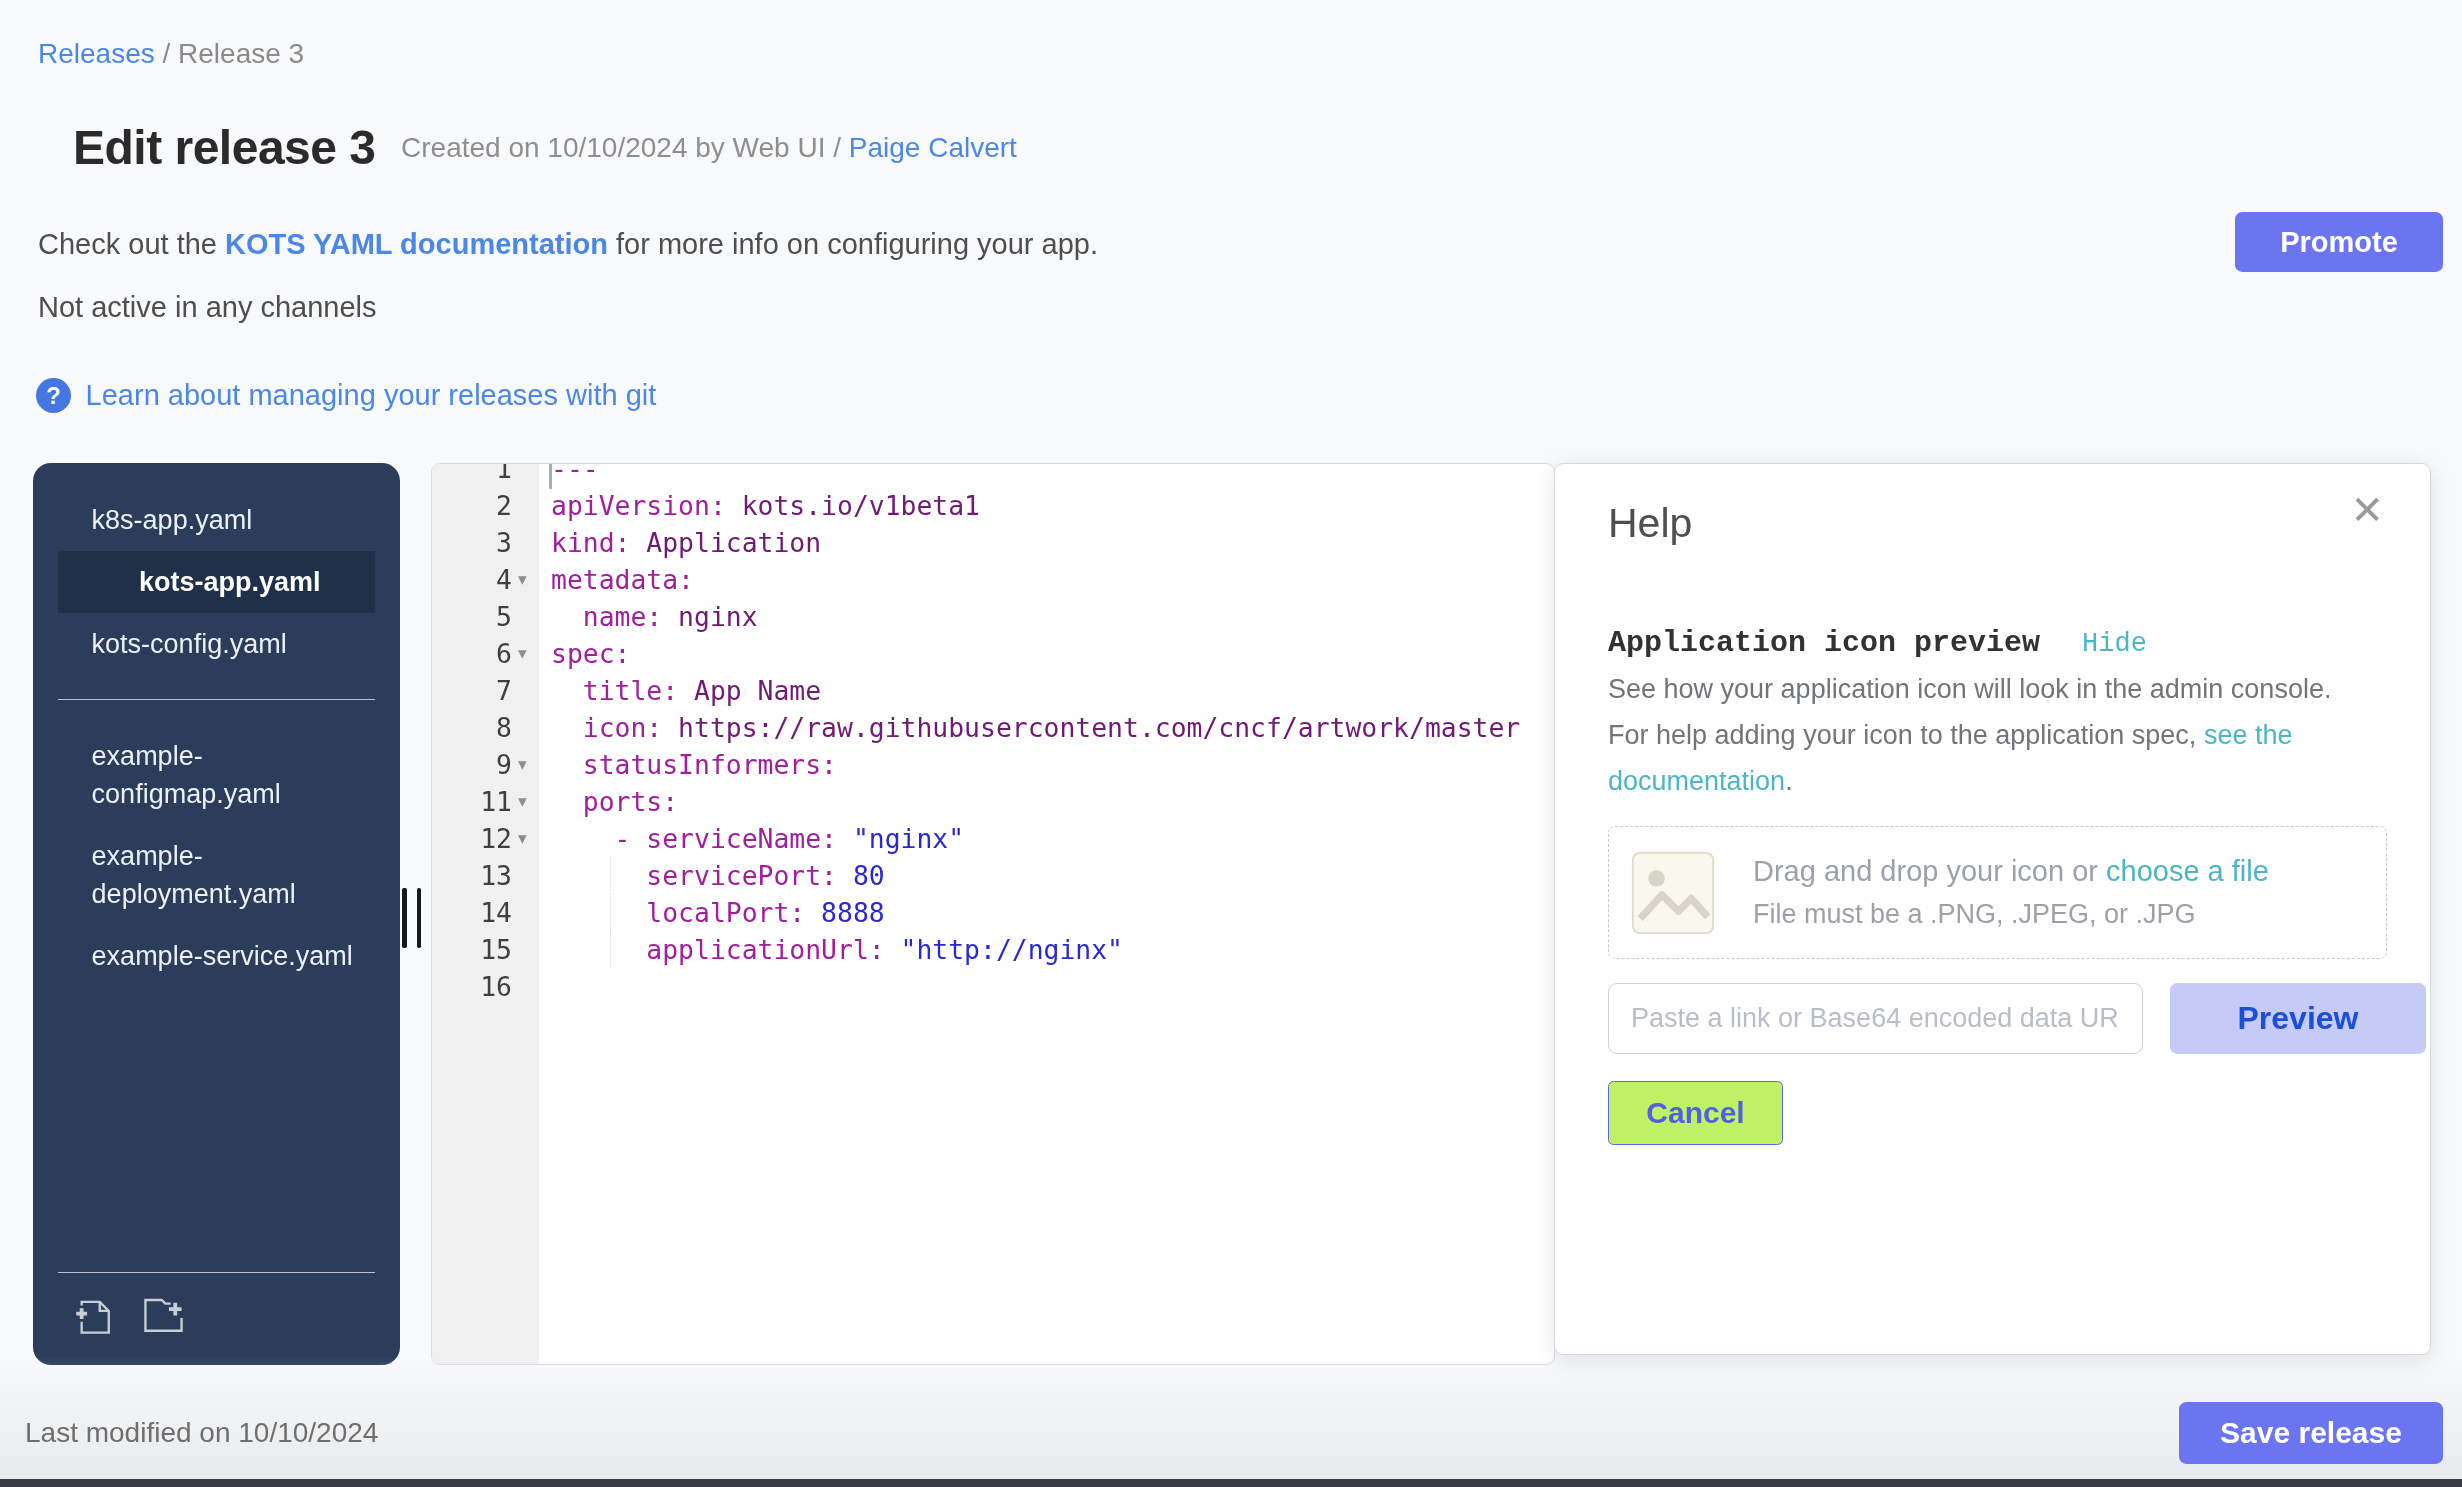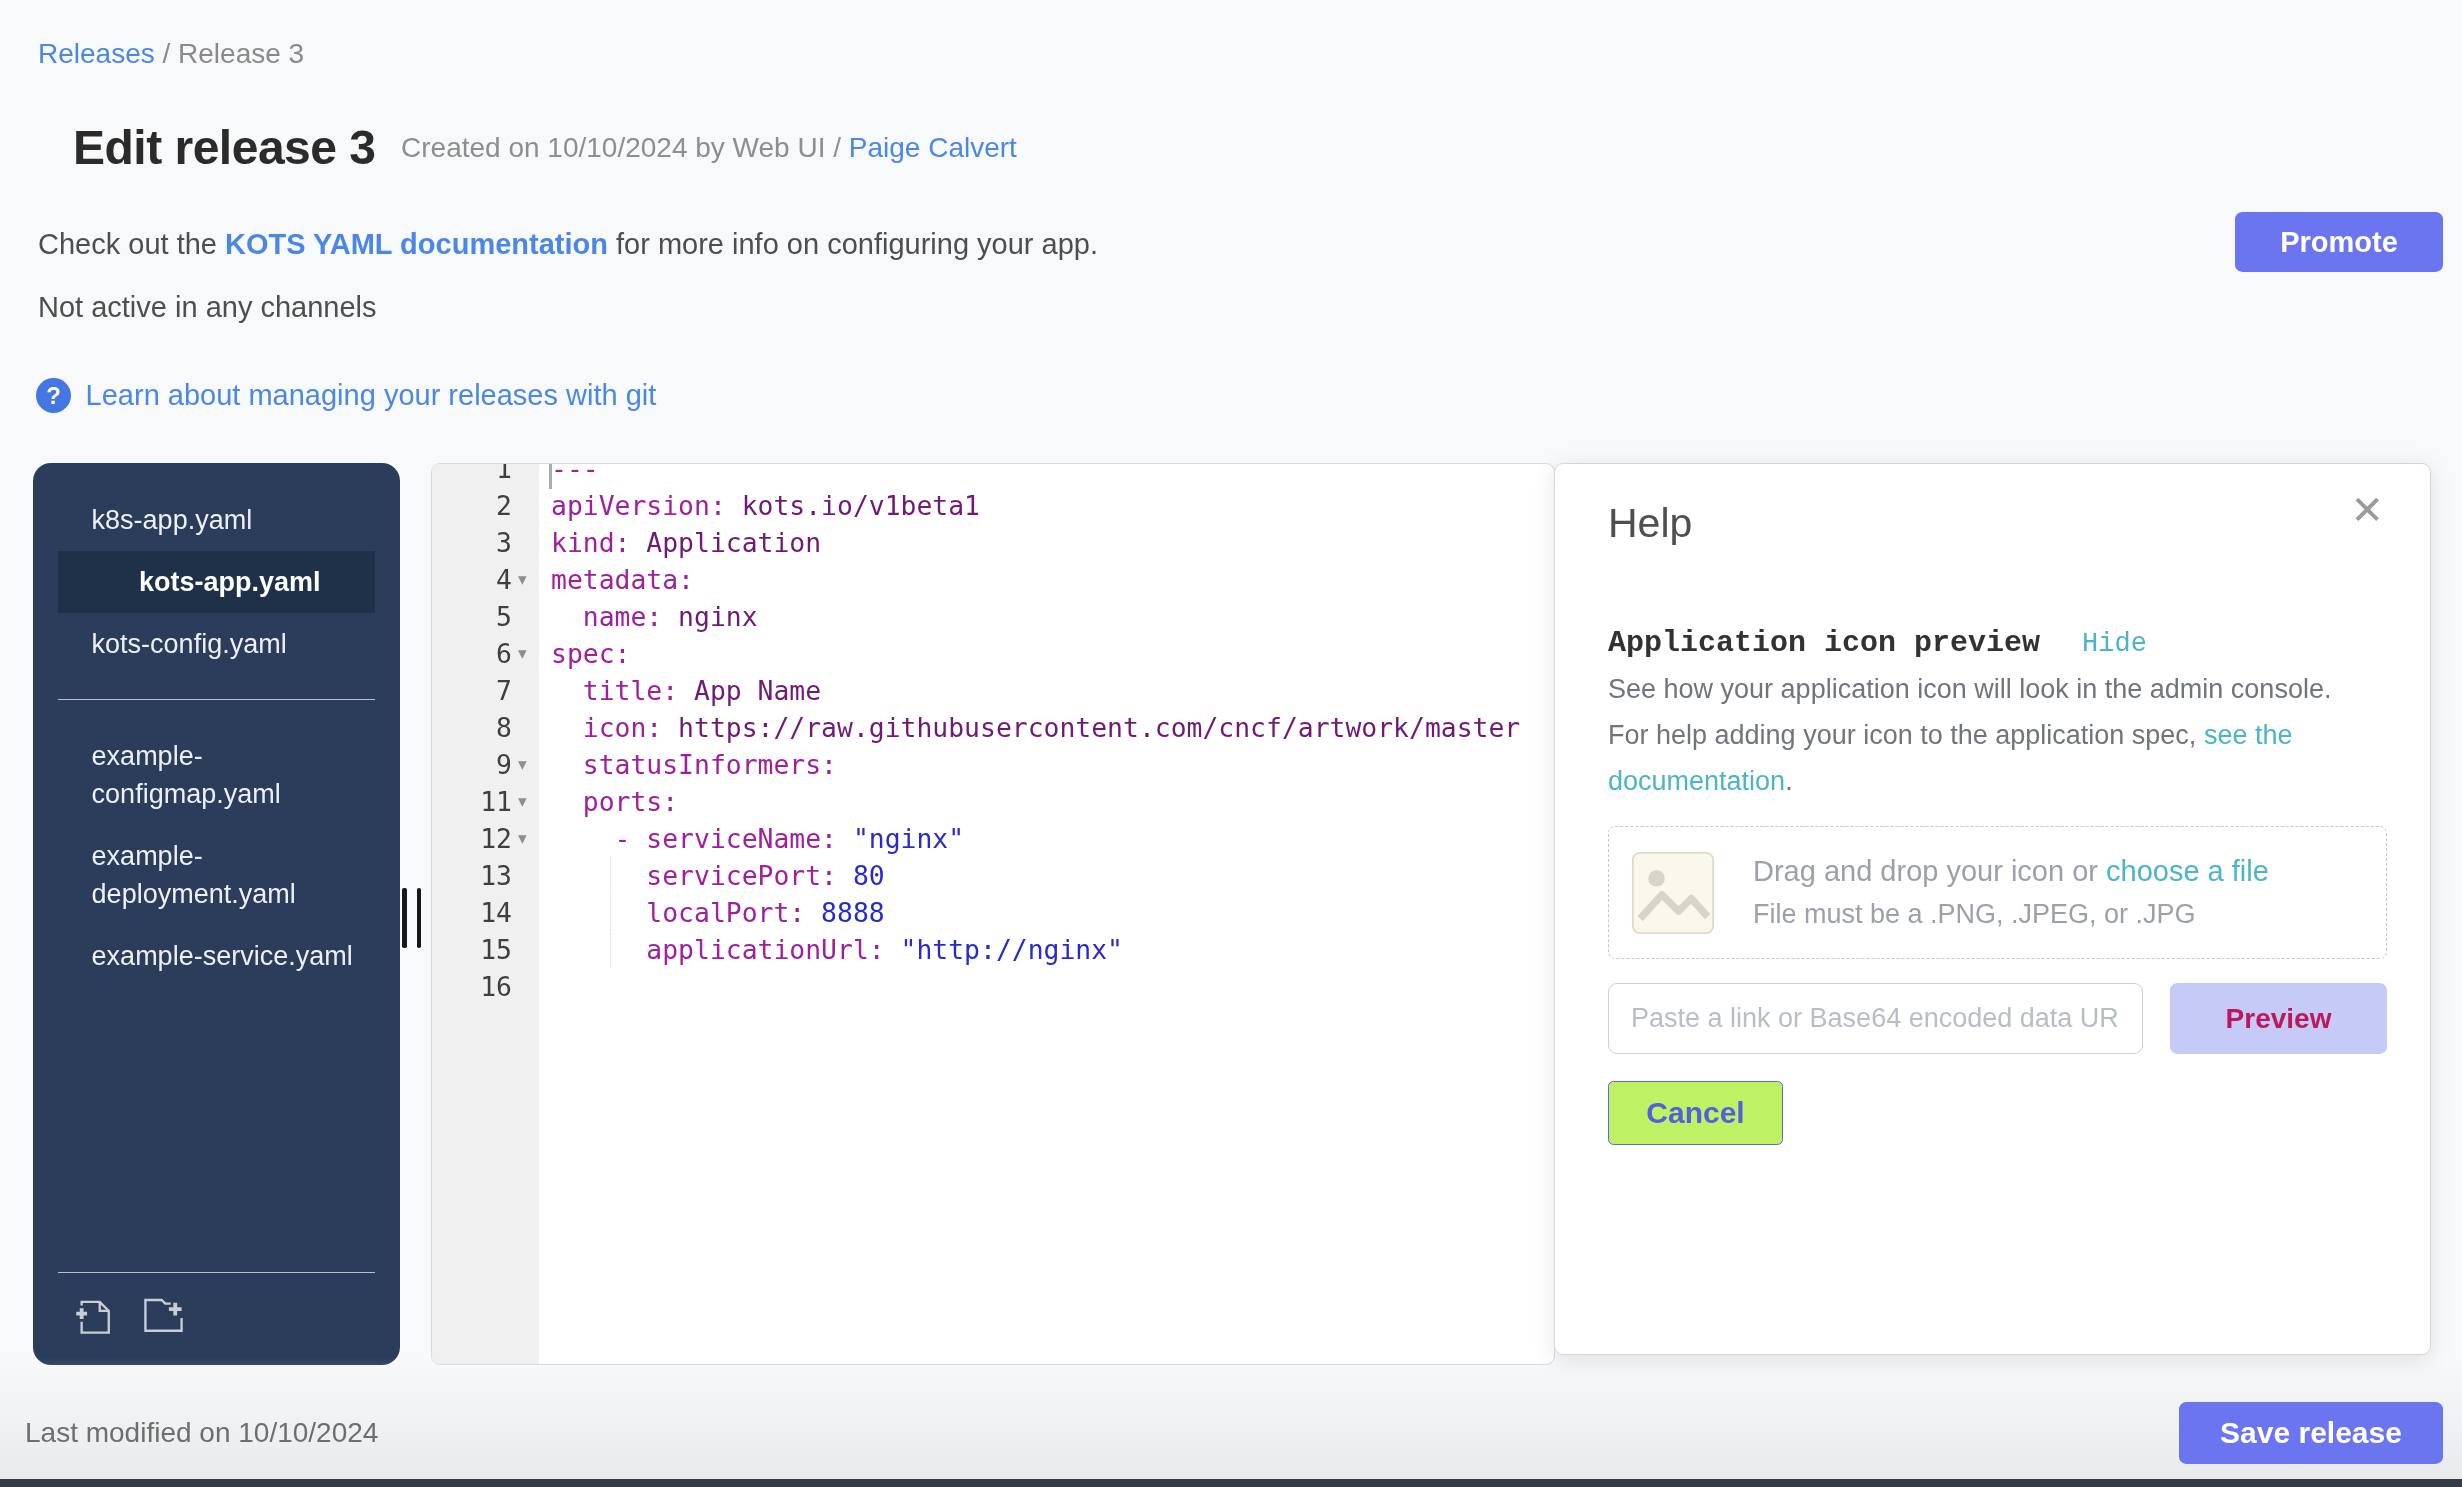--- a/index.html
+++ b/index.html
@@ -95,22 +95,22 @@
               display:flex; align-items:center; padding:0 22px; gap:38px; }
   .dz-icon { width:84px; height:84px; flex:none; }
   .dz-text1 { font-size:29px; color:#9CA1A9; }
   .dz-text2 { font-size:27px; color:#9CA1A9; margin-top:11px; }
 
   .input-row { position:absolute; left:53px; top:519px; display:flex; gap:27px; }
   .link-input { width:535px; height:71px; border:1.8px solid #CBCFD6; border-radius:9px;
                 font-family:"Liberation Sans", sans-serif; font-size:27px; padding:0 22px; color:#4B4B4B;
                 background:#fff; outline:none; }
   .link-input::placeholder { color:#B8BDC6; }
-  .preview-btn { width:217px; height:71px; border:none; border-radius:7.3px; background:#C5CBF6;
-                 color:#be185d; font-size:28px; font-weight:700;
+  .preview-btn { width:256px; height:71px; border:none; border-radius:7.3px; background:#C5CBF6;
+                 color:#1d4ed8; font-size:32px; font-weight:700;
                  font-family:"Liberation Sans", sans-serif; cursor:default; }
 
   .cancel-btn { position:absolute; left:53px; top:617px; width:175px; height:64px;
                 background:#bef264; border:1.8px solid #5C67E5; border-radius:5.5px;
                 color:#545FE0; font-size:30px; font-weight:700;
                 font-family:"Liberation Sans", sans-serif; cursor:pointer; }
 
   .warning-box { position:absolute; left:53px; top:714px; width:779px; height:122px;
                  background:#FBF3DF; border:0.9px solid #C9CDD3; border-radius:9px;
                  overflow:hidden; }

